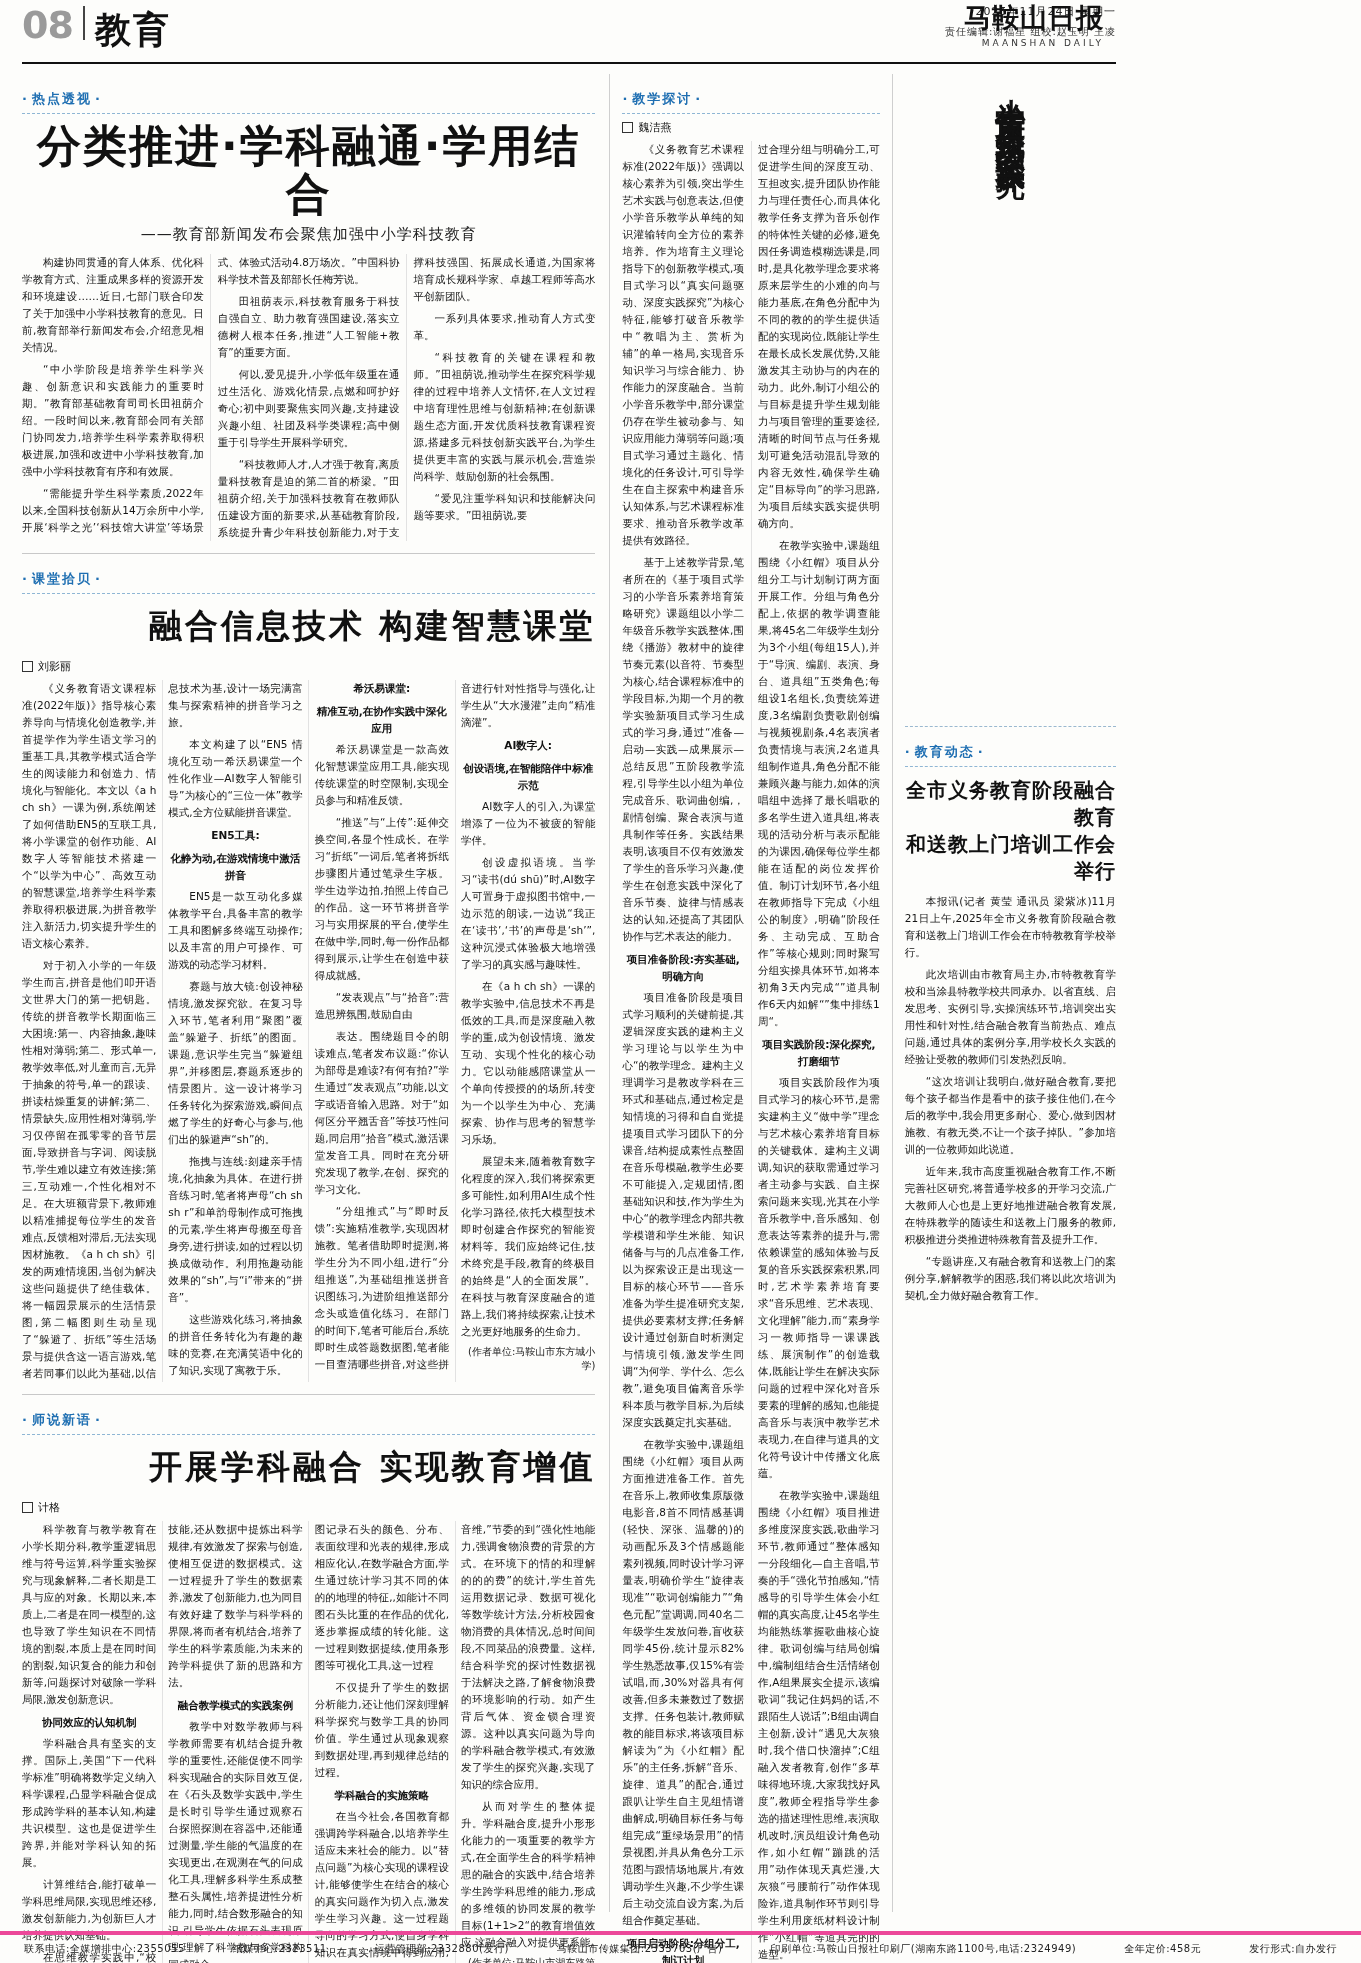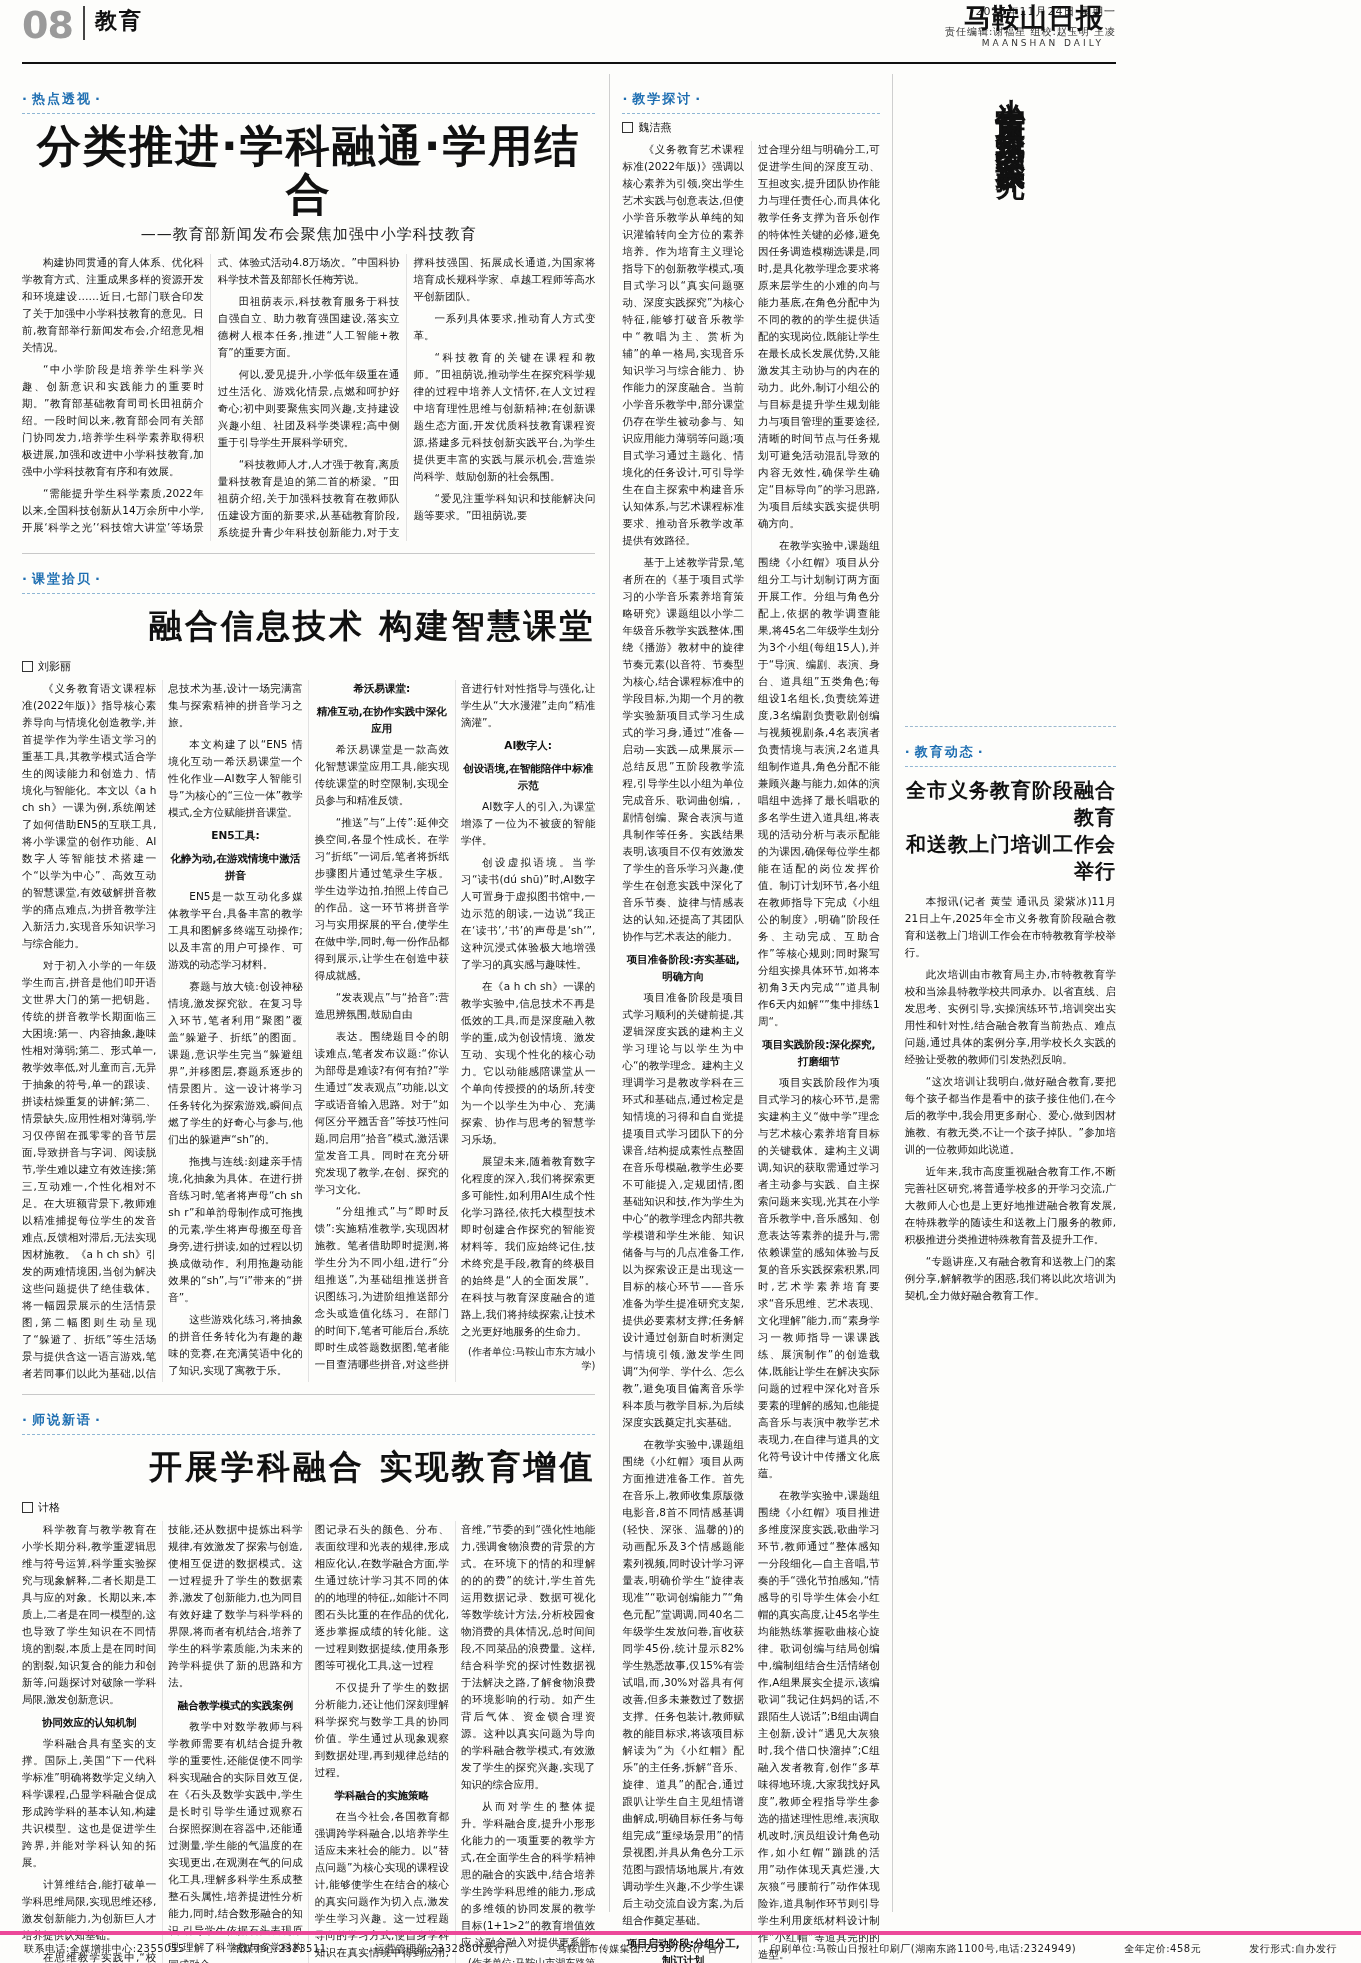--- a/index.html
+++ b/index.html
@@ -10,21 +10,21 @@
     color:#111;
     position:relative;
     overflow:hidden;
   }
   .page { position:relative; width:1138px; height:1963px; box-sizing:border-box; padding:0 22px; }
 
   
   .masthead { position:relative; height:62px; border-bottom:2px solid #111; display:flex; align-items:flex-start; }
   .page-num { font-size:38px; font-weight:bold; color:#9a9a9a; line-height:1; padding-top:6px; letter-spacing:-1px; }
   .sec-divider { width:2px; height:34px; background:#444; margin:6px 10px 0 10px; }
-  .sec-name { font-size:22px; font-weight:bold; letter-spacing:2px; padding-top:6px; }
+  .sec-name { font-size:36px; font-weight:bold; letter-spacing:2px; padding-top:6px; }
   .mh-right { margin-left:auto; text-align:right; padding-top:4px; }
   .mh-date { font-size:11px; color:#222; letter-spacing:1px; }
   .mh-credit { font-size:10px; color:#333; margin-top:6px; letter-spacing:1px; }
   .logo-block { position:absolute; right:12px; top:0; text-align:right; }
   .logo-cn { font-size:27px; font-weight:bold; letter-spacing:1px; font-family:"DejaVu Serif","Liberation Serif",serif; }
   .logo-en { font-size:9px; letter-spacing:3px; color:#333; margin-top:2px; }
 
   
   .body-wrap { display:flex; margin-top:10px; height:1838px; }
   .col-left { width:710px; padding-right:14px; box-sizing:border-box; border-right:1px solid #cfcfcf; }
@@ -116,21 +116,21 @@
       <hr class="sep">
 
       <div class="kicker dotline">课堂拾贝</div>
       <h2 class="headline2">融合信息技术  构建智慧课堂</h2>
       <div class="byline-box">
         <span class="chk"></span>
         <span>刘影丽</span>
       </div>
 
       <div class="cols-4">
-        <p class="t">《义务教育语文课程标准(2022年版)》指导核心素养导向与情境化创造教学,并首提学作为学生语文学习的重基工具,其教学模式适合学生的阅读能力和创造力、情境化与智能化。本文以《a h ch sh》一课为例,系统阐述了如何借助EN5的互联工具,将小学课堂的创作功能、AI数字人等智能技术搭建一个“以学为中心”、高效互动的智慧课堂,有效破解拼音教学的痛点难点,为拼音教学注入新活力,实现音乐知识学习与综合能力。</p>
+        <p class="t">《义务教育语文课程标准(2022年版)》指导核心素养导向与情境化创造教学,并首提学作为学生语文学习的重基工具,其教学模式适合学生的阅读能力和创造力、情境化与智能化。本文以《a h ch sh》一课为例,系统阐述了如何借助EN5的互联工具,将小学课堂的创作功能、AI数字人等智能技术搭建一个“以学为中心”、高效互动的智慧课堂,培养学生科学素养取得积极进展,为拼音教学注入新活力,切实提升学生的语文核心素养。</p>
         <p class="t">对于初入小学的一年级学生而言,拼音是他们叩开语文世界大门的第一把钥匙。传统的拼音教学长期面临三大困境:第一、内容抽象,趣味性相对薄弱;第二、形式单一,教学效率低,对儿童而言,无异于抽象的符号,单一的跟读、拼读枯燥重复的讲解;第二、情景缺失,应用性相对薄弱,学习仅停留在孤零零的音节层面,导致拼音与字词、阅读脱节,学生难以建立有效连接;第三,互动难一,个性化相对不足。在大班额背景下,教师难以精准捕捉每位学生的发音难点,反馈相对滞后,无法实现因材施教。《a h ch sh》引发的两难情境困,当创为解决这些问题提供了绝佳载体。将一幅园景展示的生活情景图,第二幅图则生动呈现了“躲避了、折纸”等生活场景与提供含这一语言游戏,笔者若同事们以此为基础,以信息技术为基,设计一场完满富集与探索精神的拼音学习之旅。</p>
         <p class="t">本文构建了以“EN5 情境化互动一希沃易课堂一个性化作业—AI数字人智能引导”为核心的“三位一体”教学模式,全方位赋能拼音课堂。</p>
         <p class="sub">EN5工具:</p>
         <p class="sub">化静为动,在游戏情境中激活拼音</p>
         <p class="t">EN5是一款互动化多媒体教学平台,具备丰富的教学工具和图解多终端互动操作;以及丰富的用户可操作、可游戏的动态学习材料。</p>
         <p class="t">赛题与放大镜:创设神秘情境,激发探究欲。在复习导入环节,笔者利用“聚图”覆盖“躲避子、折纸”的图面。课题,意识学生完当“躲避组界”,并移图层,赛题系逐步的情景图片。这一设计将学习任务转化为探索游戏,瞬间点燃了学生的好奇心与参与,他们出的躲避声“sh”的。</p>
         <p class="t">拖拽与连线:刻建亲手情境,化抽象为具体。在进行拼音练习时,笔者将声母“ch sh sh r”和单韵母制作成可拖拽的元素,学生将声母搬至母音身旁,进行拼读,如的过程以切换成做动作。利用拖趣动能效果的“sh”,与“i”带来的“拼音”。</p>
         <p class="t">这些游戏化练习,将抽象的拼音任务转化为有趣的趣味的竞赛,在充满笑语中化的了知识,实现了寓教于乐。</p>
         <p class="sub">希沃易课堂:</p>
         <p class="sub">精准互动,在协作实践中深化应用</p>

